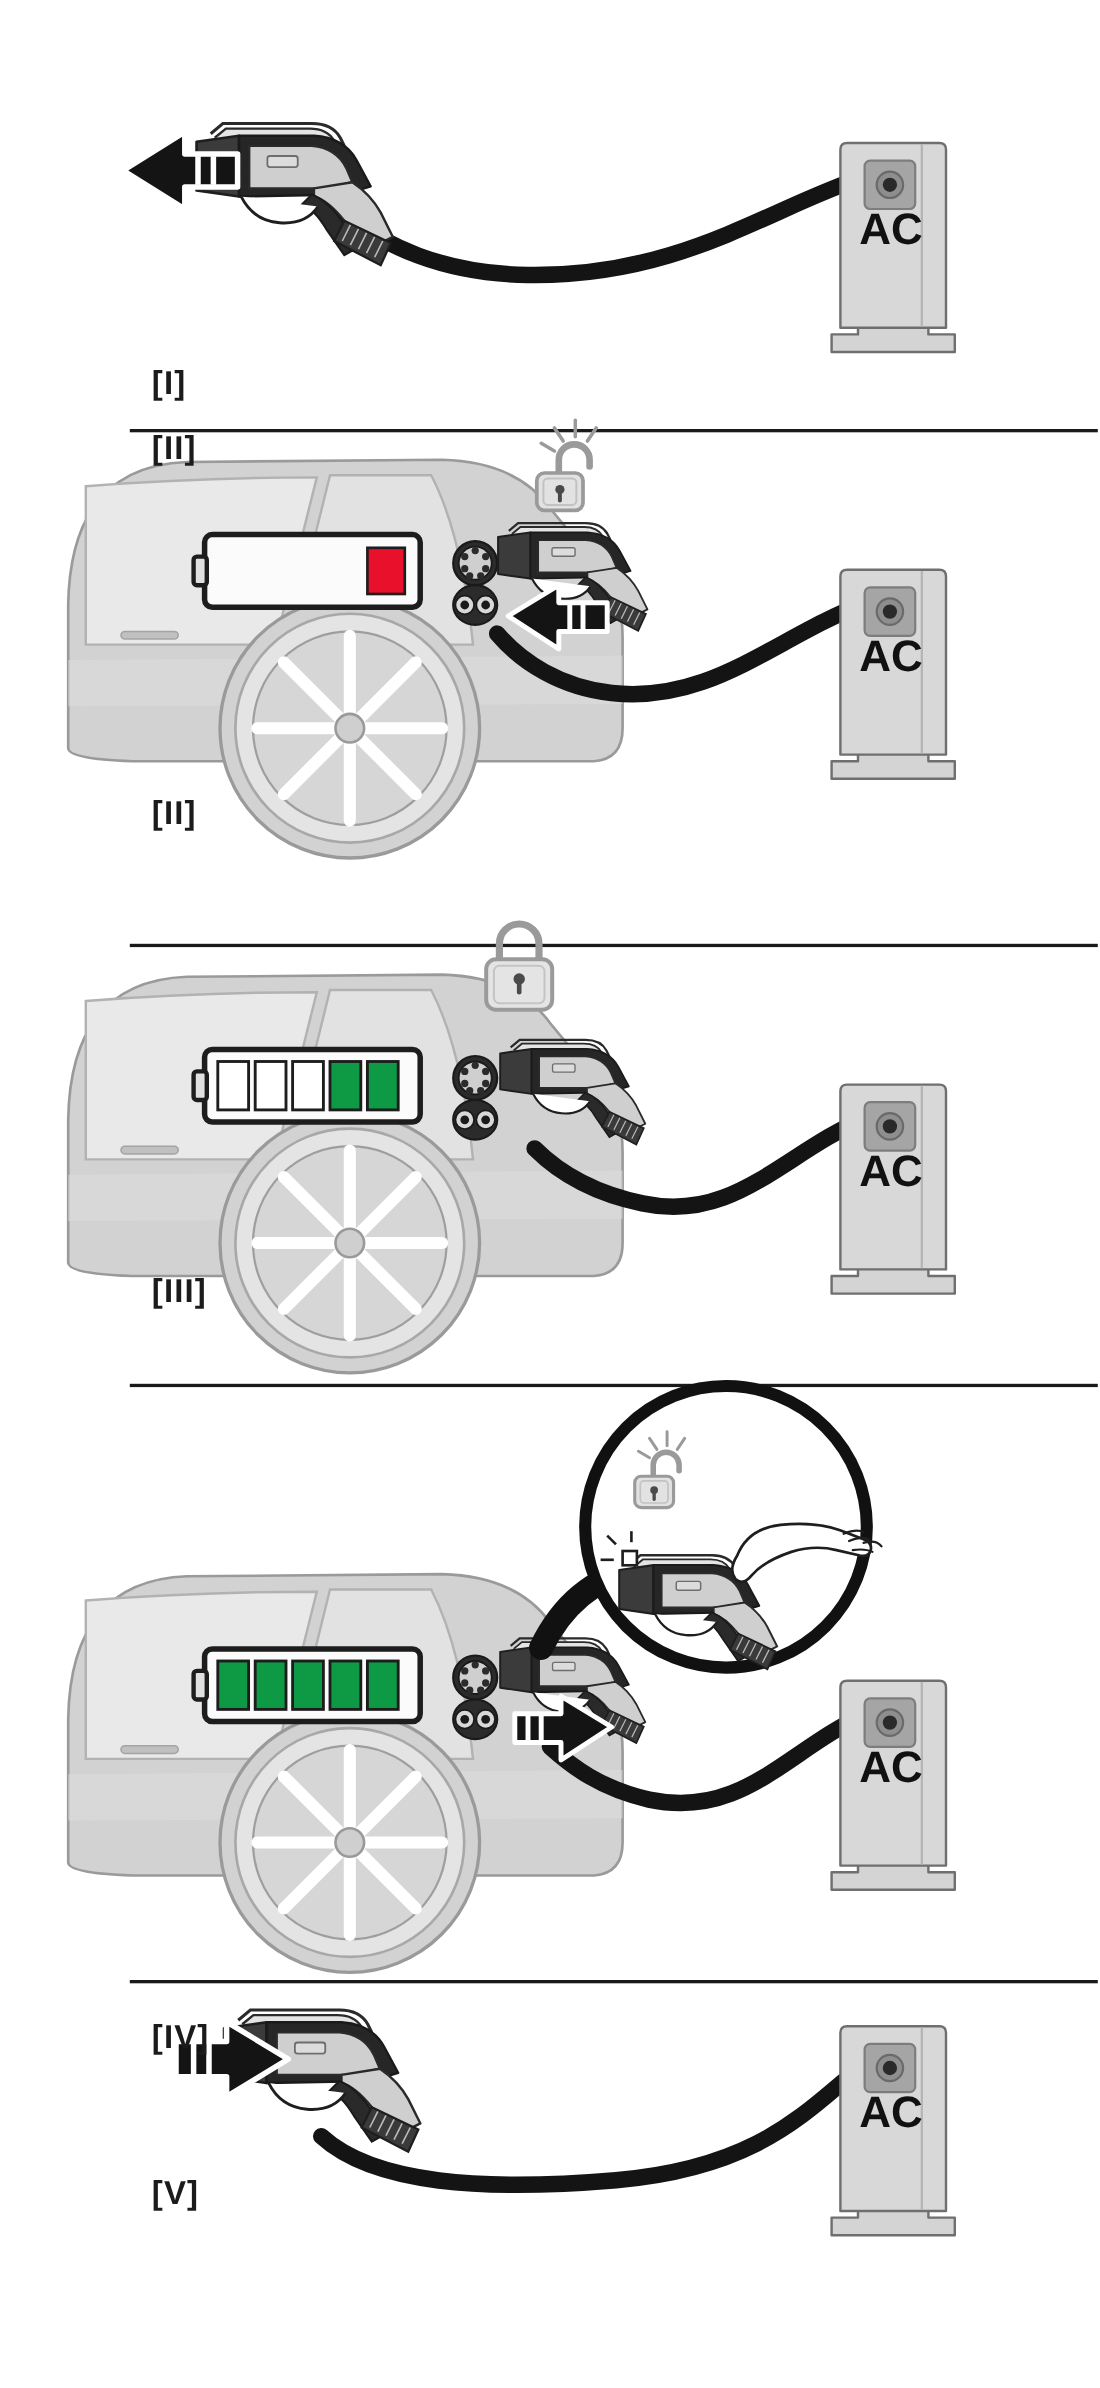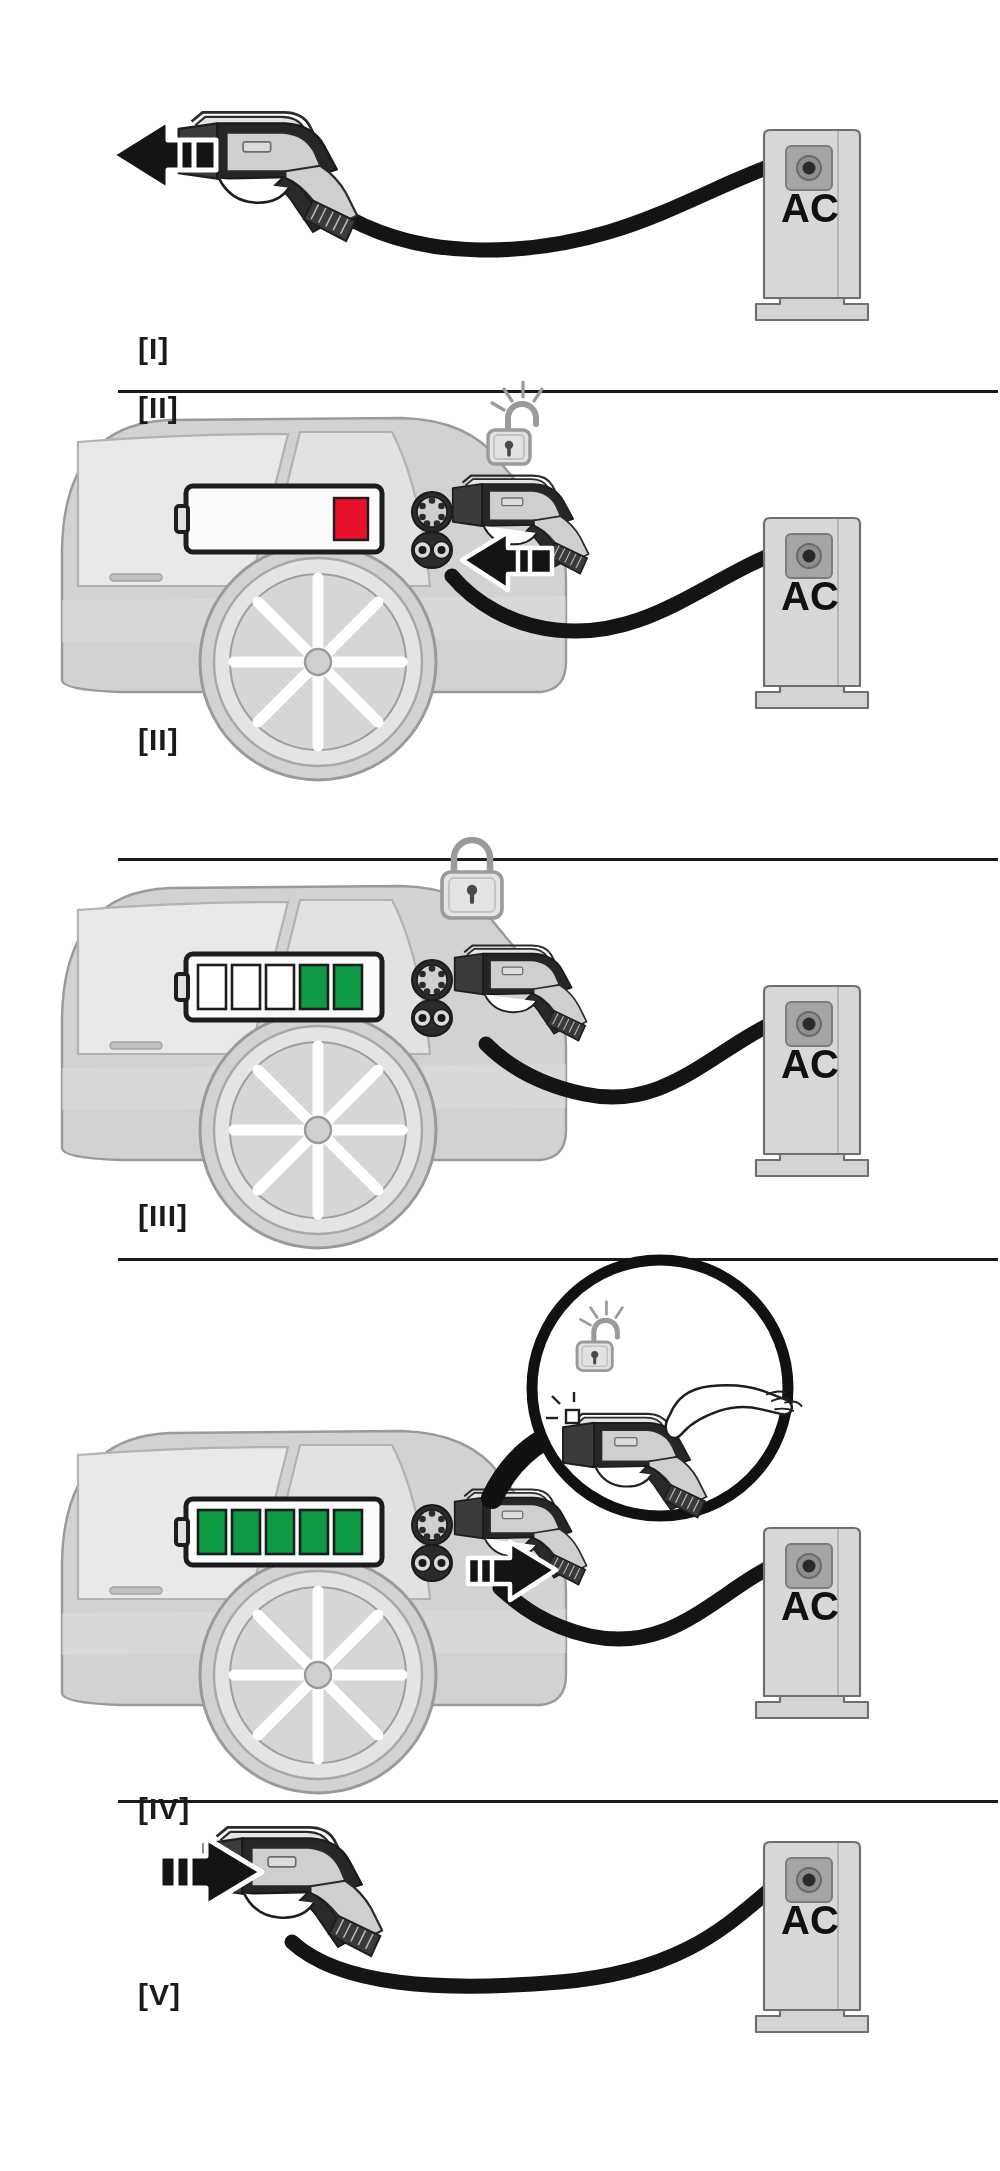--- a/index.html
+++ b/index.html
@@ -383,16 +383,16 @@
         <g stroke="#ffffff" stroke-width="5">
           <line x1="190" y1="58" x2="190" y2="86"></line>
           <line x1="176" y1="58" x2="176" y2="86"></line>
         </g>
       </g>
     </svg>
     <div class="step-label" style="left:138px; top:178px;">[V]</div>
   </div>
 
   <div class="step-label" style="left:138px; top:723px;">[II]</div>
-  <div class="step-label" style="left:138px; top:1158px;margin-top:41px;">[III]</div>
-  <div class="step-label" style="left:138px; top:1792px;">[IV]</div>
+  <div class="step-label" style="left:138px; top:1158px;">[III]</div>
+  <div class="step-label" style="left:138px; top:1836px;">[IV]</div>
 
 </div>
 
 </body></html>

